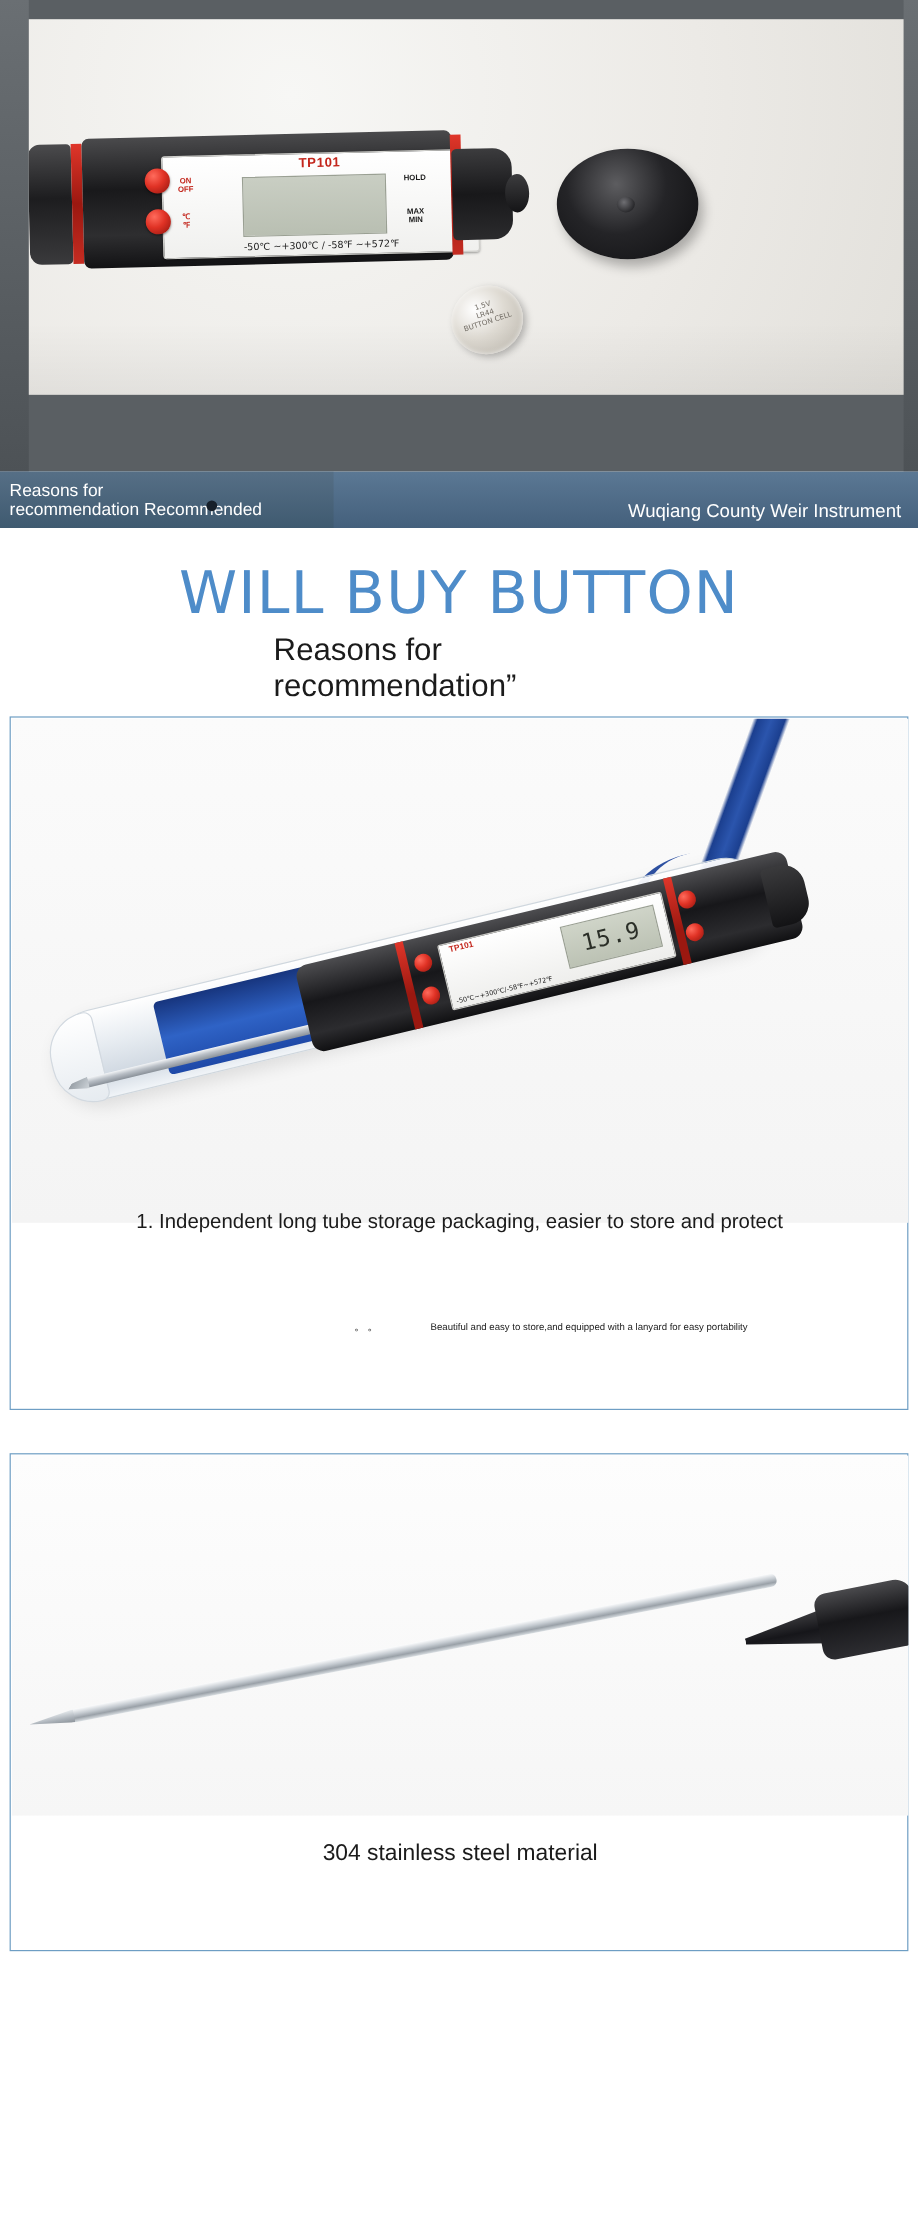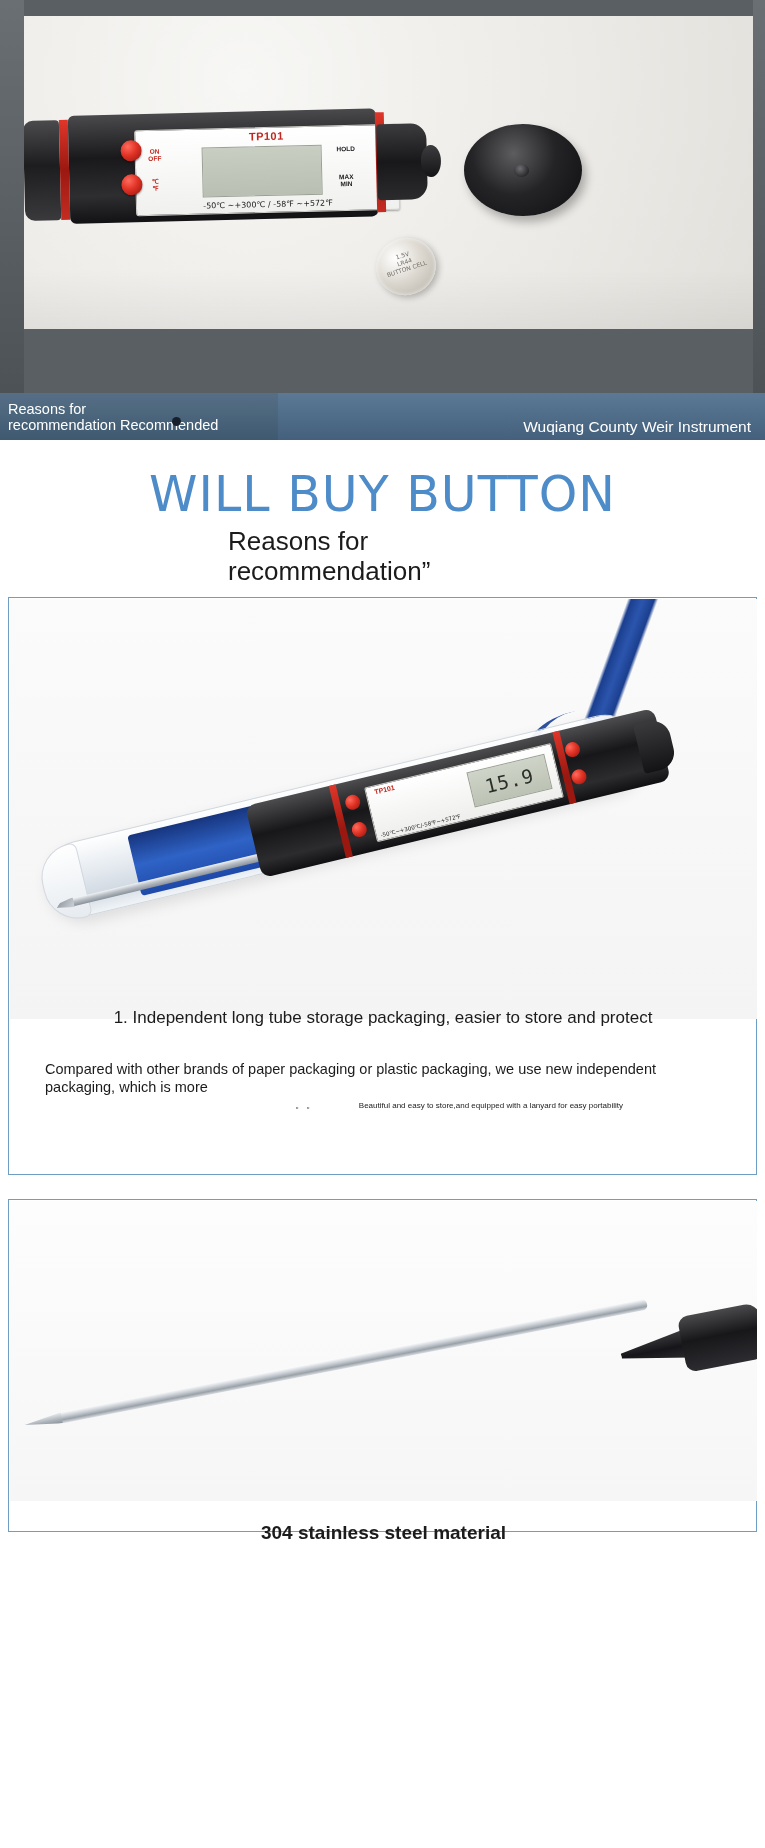--- a/index.html
+++ b/index.html
@@ -263,21 +263,21 @@
 
   
   .card {
     position: relative;
     margin: 10px 8px 0 8px;
     border: 1px solid #6e9ec4;
     background: #ffffff;
     box-sizing: border-box;
   }
   .card.one { height: 578px; width: 749px; }
-  .card.two { height: 333px; width: 749px; margin-top: 24px; font-weight: bold; }
+  .card.two { height: 415px; width: 749px; margin-top: 36px; }
 
   .photo2 {
     position: absolute;
     left: 1px; top: 1px;
     width: 747px; height: 420px;
     background: linear-gradient(180deg,#fbfbfb 0%, #f4f4f4 100%);
     overflow: hidden;
   }
   
   .strap {
@@ -607,21 +607,20 @@
         </div>
         <div class="therm2-btn p1"></div>
         <div class="therm2-btn p2"></div>
         <div class="therm2-btn p3"></div>
         <div class="therm2-btn p4"></div>
         <div class="therm2-tail"></div>
       </div>
     </div>
 
     <div class="card-caption">1. Independent long tube storage packaging, easier to store and protect</div>
-    <div class="card-body">Compared with other brands of paper packaging or plastic packaging, we use new independent packaging, which is more</div>
     <div class="card-body-small">Beautiful and easy to store,and equipped with a lanyard for easy portability</div>
     <div class="tiny-mark">。。</div>
   </div>
 
   <div class="card two">
     <div class="photo3">
       <div class="needle"></div>
       <div class="handle3">
         <div class="handle3-cone"></div>
         <div class="handle3-grip"></div>

